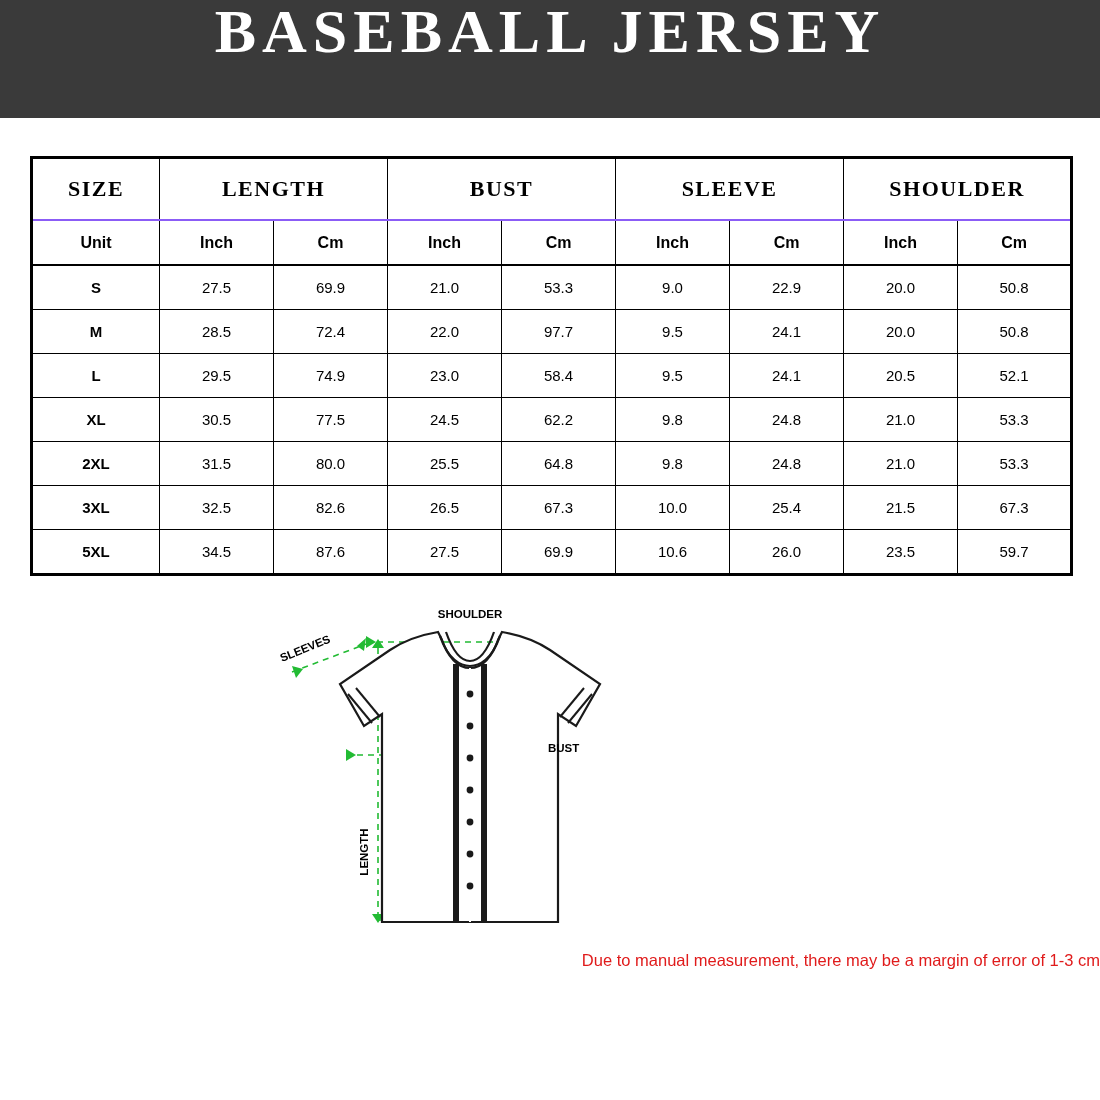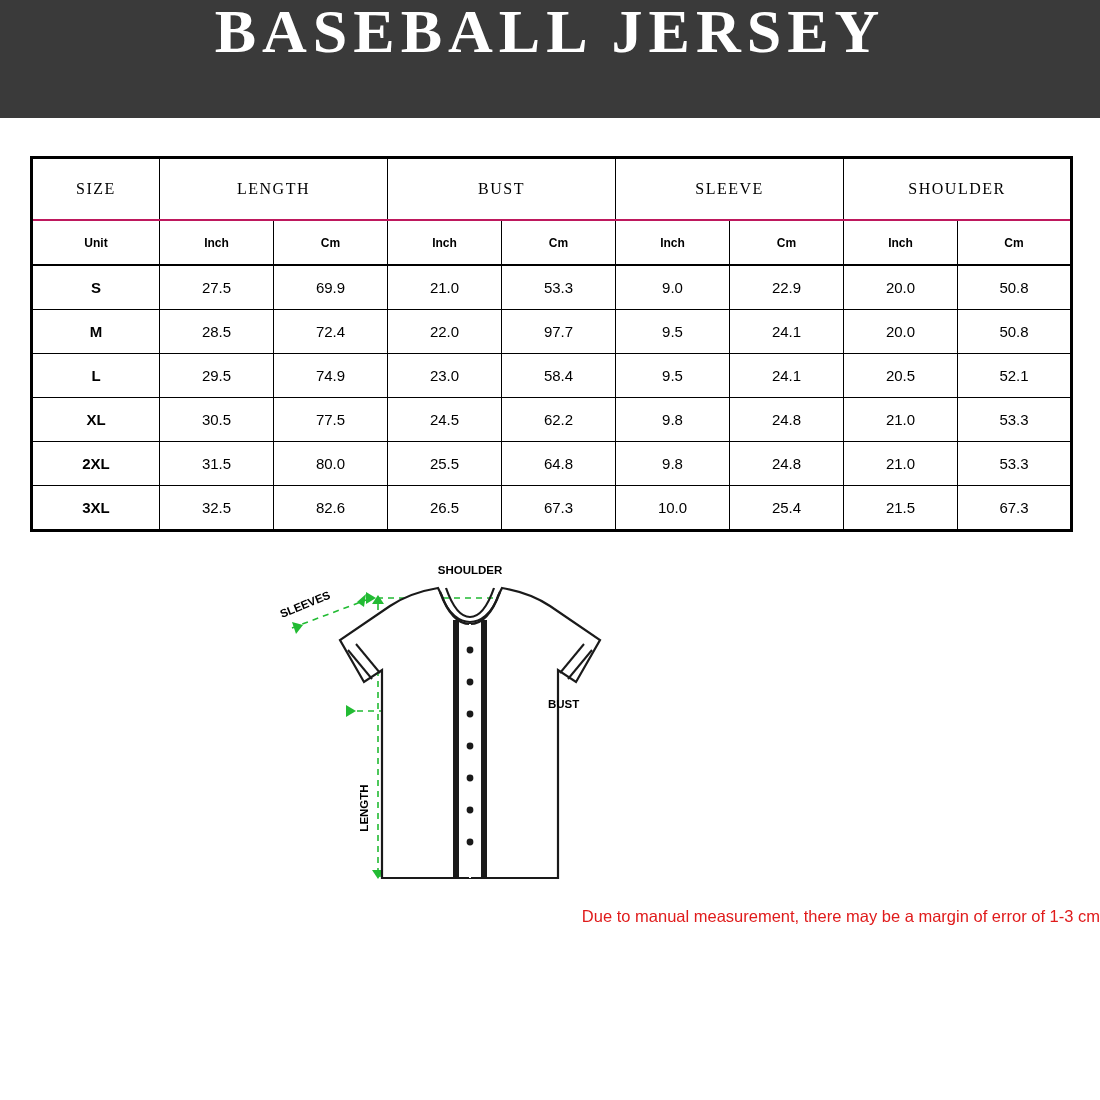--- a/index.html
+++ b/index.html
@@ -51,34 +51,34 @@
   table.size-chart th,
   table.size-chart td {
     border: 1px solid #000;
     text-align: center;
     vertical-align: middle;
     color: #000;
   }
   
   tr.group-row th {
     font-family: "Liberation Serif", serif;
-    font-weight: normal;
-    font-size: 16px;
+    font-weight: bold;
+    font-size: 22px;
     letter-spacing: 1.5px;
     height: 58px;
-    border-bottom: 2px solid #be185d;
+    border-bottom: 2px solid #8b5cf6;
   }
   tr.group-row th.col-size {
     width: 128px;
   }
   
   tr.unit-row td {
     font-family: "Liberation Sans", sans-serif;
     font-weight: bold;
-    font-size: 12px;
+    font-size: 16px;
     height: 41px;
     border-bottom: 2px solid #000;
   }
   
   tr.data-row td {
     font-size: 15px;
     height: 41px;
   }
   tr.data-row td.size-cell {
     font-weight: bold;
@@ -212,20 +212,31 @@
           <td class="size-cell">3XL</td>
           <td class="val">32.5</td>
           <td class="val">82.6</td>
           <td class="val">26.5</td>
           <td class="val">67.3</td>
           <td class="val">10.0</td>
           <td class="val">25.4</td>
           <td class="val">21.5</td>
           <td class="val">67.3</td>
         </tr>
+        <tr class="data-row">
+          <td class="size-cell">5XL</td>
+          <td class="val">34.5</td>
+          <td class="val">87.6</td>
+          <td class="val">27.5</td>
+          <td class="val">69.9</td>
+          <td class="val">10.6</td>
+          <td class="val">26.0</td>
+          <td class="val">23.5</td>
+          <td class="val">59.7</td>
+        </tr>
       </tbody>
     </table>
   </div>
 
   <div class="illus-area">
     <svg class="illus-svg" width="560" height="345" viewBox="0 0 560 345">
 
       <g stroke="#22bb33" stroke-width="1.6" fill="none" stroke-dasharray="6,5">
 
         <path d="M96,40 L248,40"></path>

